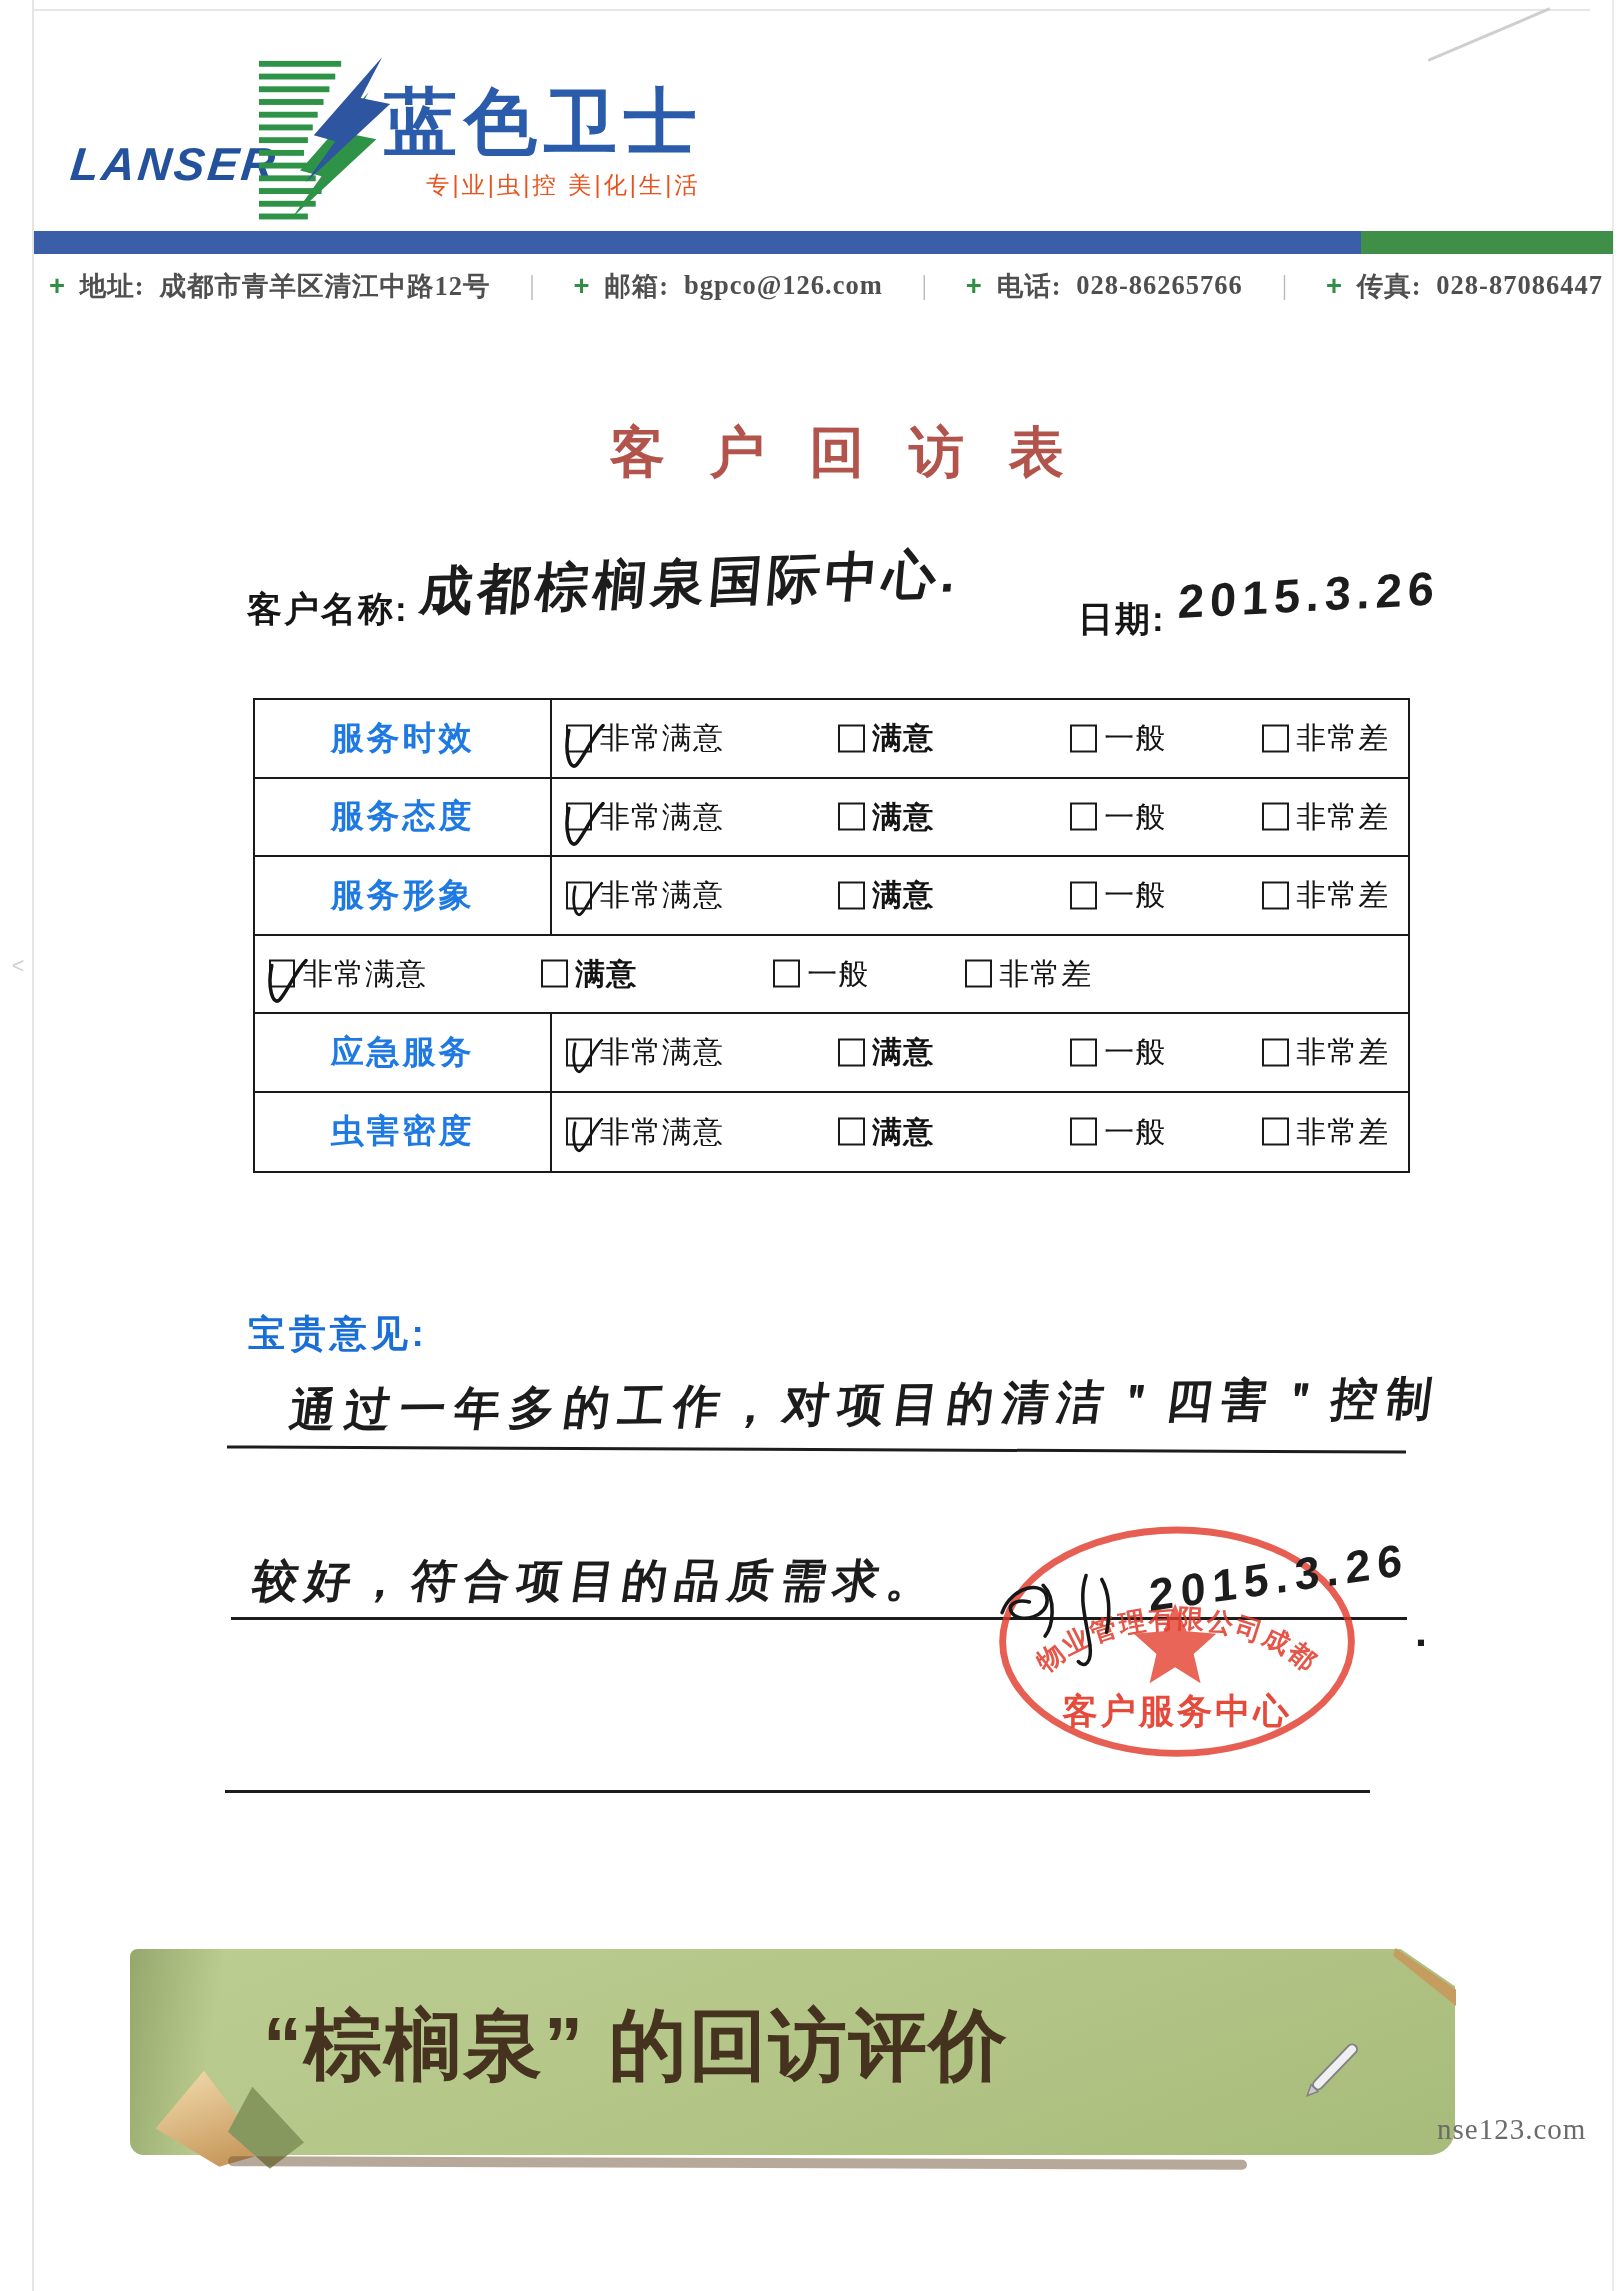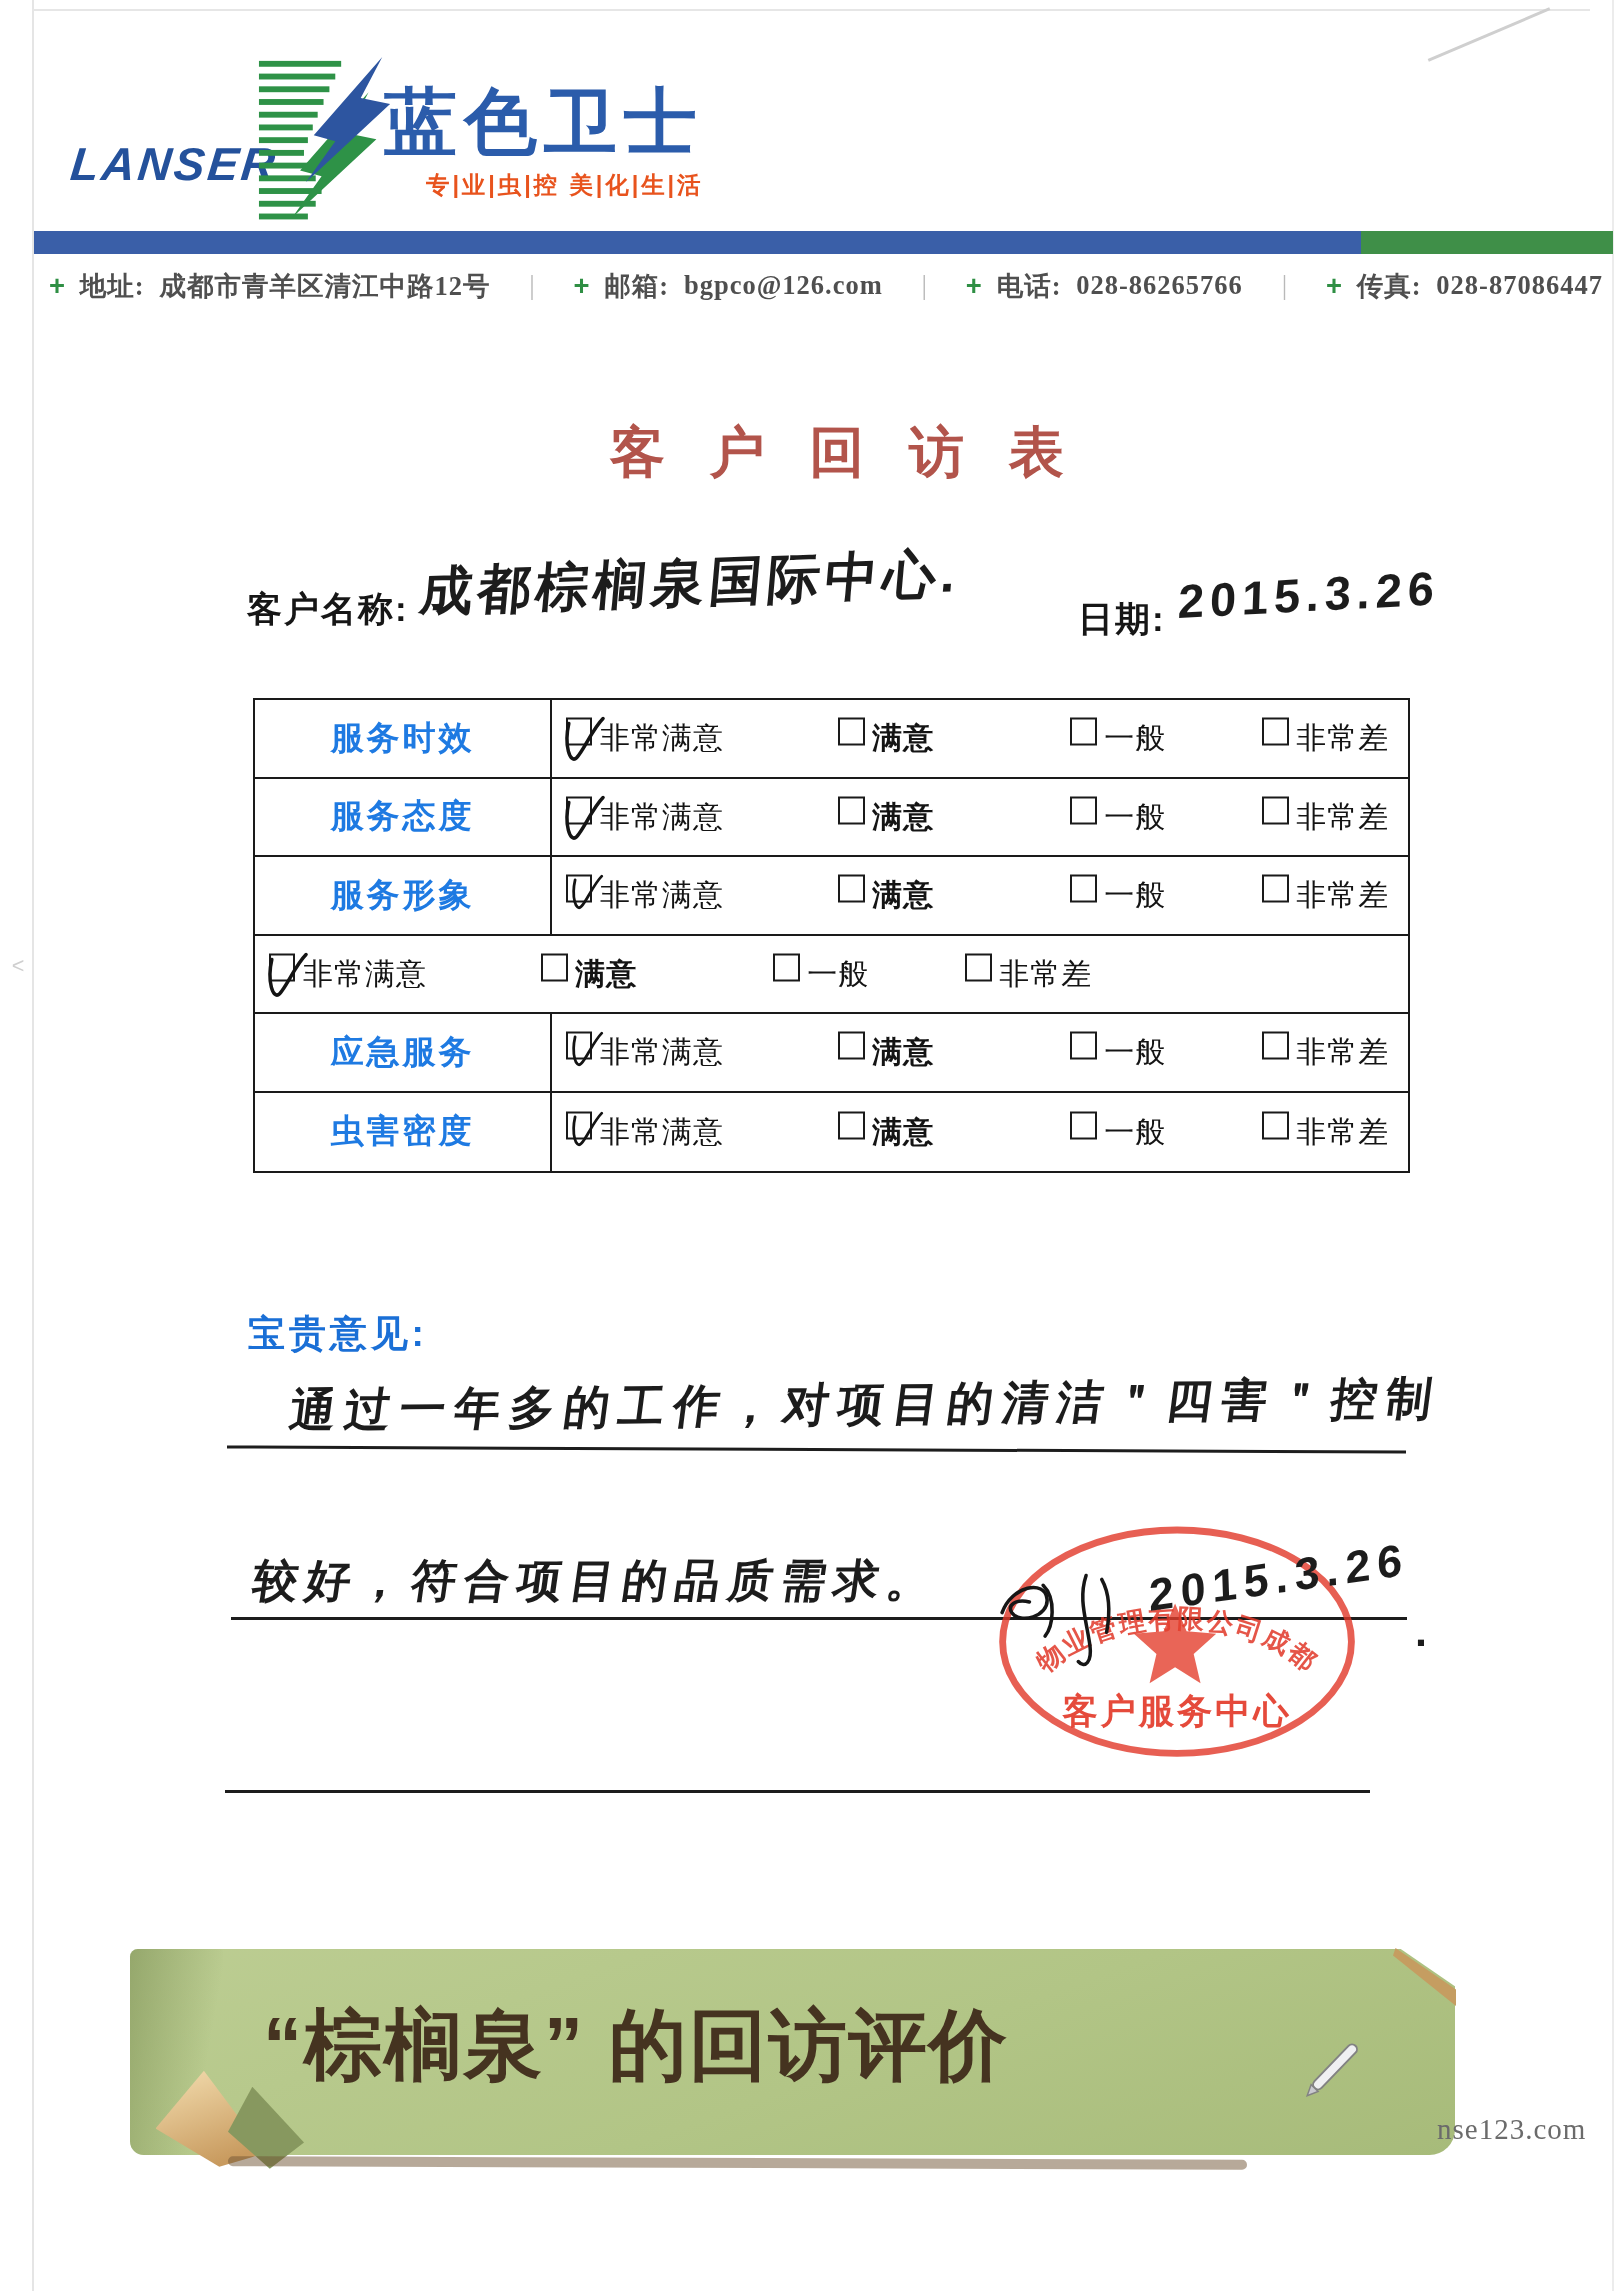--- a/index.html
+++ b/index.html
@@ -12,21 +12,21 @@
   .edge-top{left:32px;top:8.8px;width:1558px;height:2px;background:#e6e6e6;}
   .edge-right{left:1612px;top:0;width:2px;height:100%;background:#ececec;}
   .diag-line{left:1423px;top:33px;width:132px;height:2.9px;background:#cfcfcf;transform:rotate(-23deg);}
   .chevron{left:11.8px;top:953px;font-size:21.6px;color:#cfcfcf;}
 
   
   .lanser{left:71px;top:137px;font-size:46px;font-weight:900;font-style:italic;
           color:#24519b;letter-spacing:2.9px;transform:skewX(-6deg);}
   .bolt{left:257px;top:49px;}
   .brand{left:384px;top:74px;font-size:73px;font-weight:700;color:#2b5cab;letter-spacing:6.9px;}
-  .tagline{left:426px;top:169px;font-size:23.5px;font-weight:700;color:#e8531d;letter-spacing:2.9px;}
+  .tagline{left:426px;top:169px;font-size:23.5px;font-weight:400;color:#e8531d;letter-spacing:2.9px;}
   .bar-blue{left:34px;top:231px;width:1327px;height:22.5px;background:#3a5fa8;}
   .bar-green{left:1361px;top:231px;width:252px;height:22.5px;background:#3f8f48;}
   .contacts{left:49px;top:263px;width:1554px;height:45px;display:flex;align-items:center;
             justify-content:space-between;font-family:"Liberation Serif",serif;}
   .contact-item{display:flex;align-items:center;gap:8.8px;}
   .plus{color:#2f8f44;font-size:27.4px;font-weight:900;font-family:"Liberation Sans",sans-serif;}
   .clabel,.cvalue{font-size:26.5px;font-weight:700;color:#4f4f4f;letter-spacing:1px;margin-left:6px;}
   .cdiv{color:#b9b9b9;font-size:27.4px;font-weight:400;}
 
   
@@ -43,21 +43,21 @@
              transform:rotate(-3deg) skewX(-5deg);}
 
   
   .stable{left:253px;top:698px;width:1157px;height:475px;border:2.9px solid #1a1a1a;
           display:grid;grid-template-rows:repeat(6,1fr);box-sizing:border-box;}
   .trow{display:grid;grid-template-columns:297px 1fr;border-bottom:2.5px solid #1a1a1a;}
   .trow:last-child{border-bottom:none;}
   .tlabel{display:flex;align-items:center;justify-content:center;border-right:2.5px solid #1a1a1a;
           font-size:33px;font-weight:700;color:#1e7ae2;letter-spacing:2.9px;}
   .tcell{position:relative;}
-  .opt{position:absolute;top:50%;transform:translateY(-50%);display:flex;}
+  .opt{position:absolute;top:50%;transform:translateY(-50%);display:flex;align-items:center;}
   .opt.o1{left:13.7px;} .opt.o2{left:286px;font-weight:bold;} .opt.o3{left:498px;padding-left:20px;} .opt.o4{left:710px;}
   .box{width:26.5px;height:28px;border:2.5px solid #1a1a1a;box-sizing:border-box;
        position:relative;margin-right:7.8px;background:#fff;}
   .olabel{font-size:30px;color:#141414;letter-spacing:1px;}
   .tick{position:absolute;left:-5.9px;top:-3.9px;overflow:visible;}
   .trow:nth-child(3) .tick,.trow:nth-child(5) .tick,.trow:nth-child(6) .tick{
        transform:scale(.78) translate(3.9px,-5.9px);}
 
   
   .fb-label{left:248px;top:1309px;font-size:37px;font-weight:800;color:#1a6fd6;letter-spacing:3.9px;}

